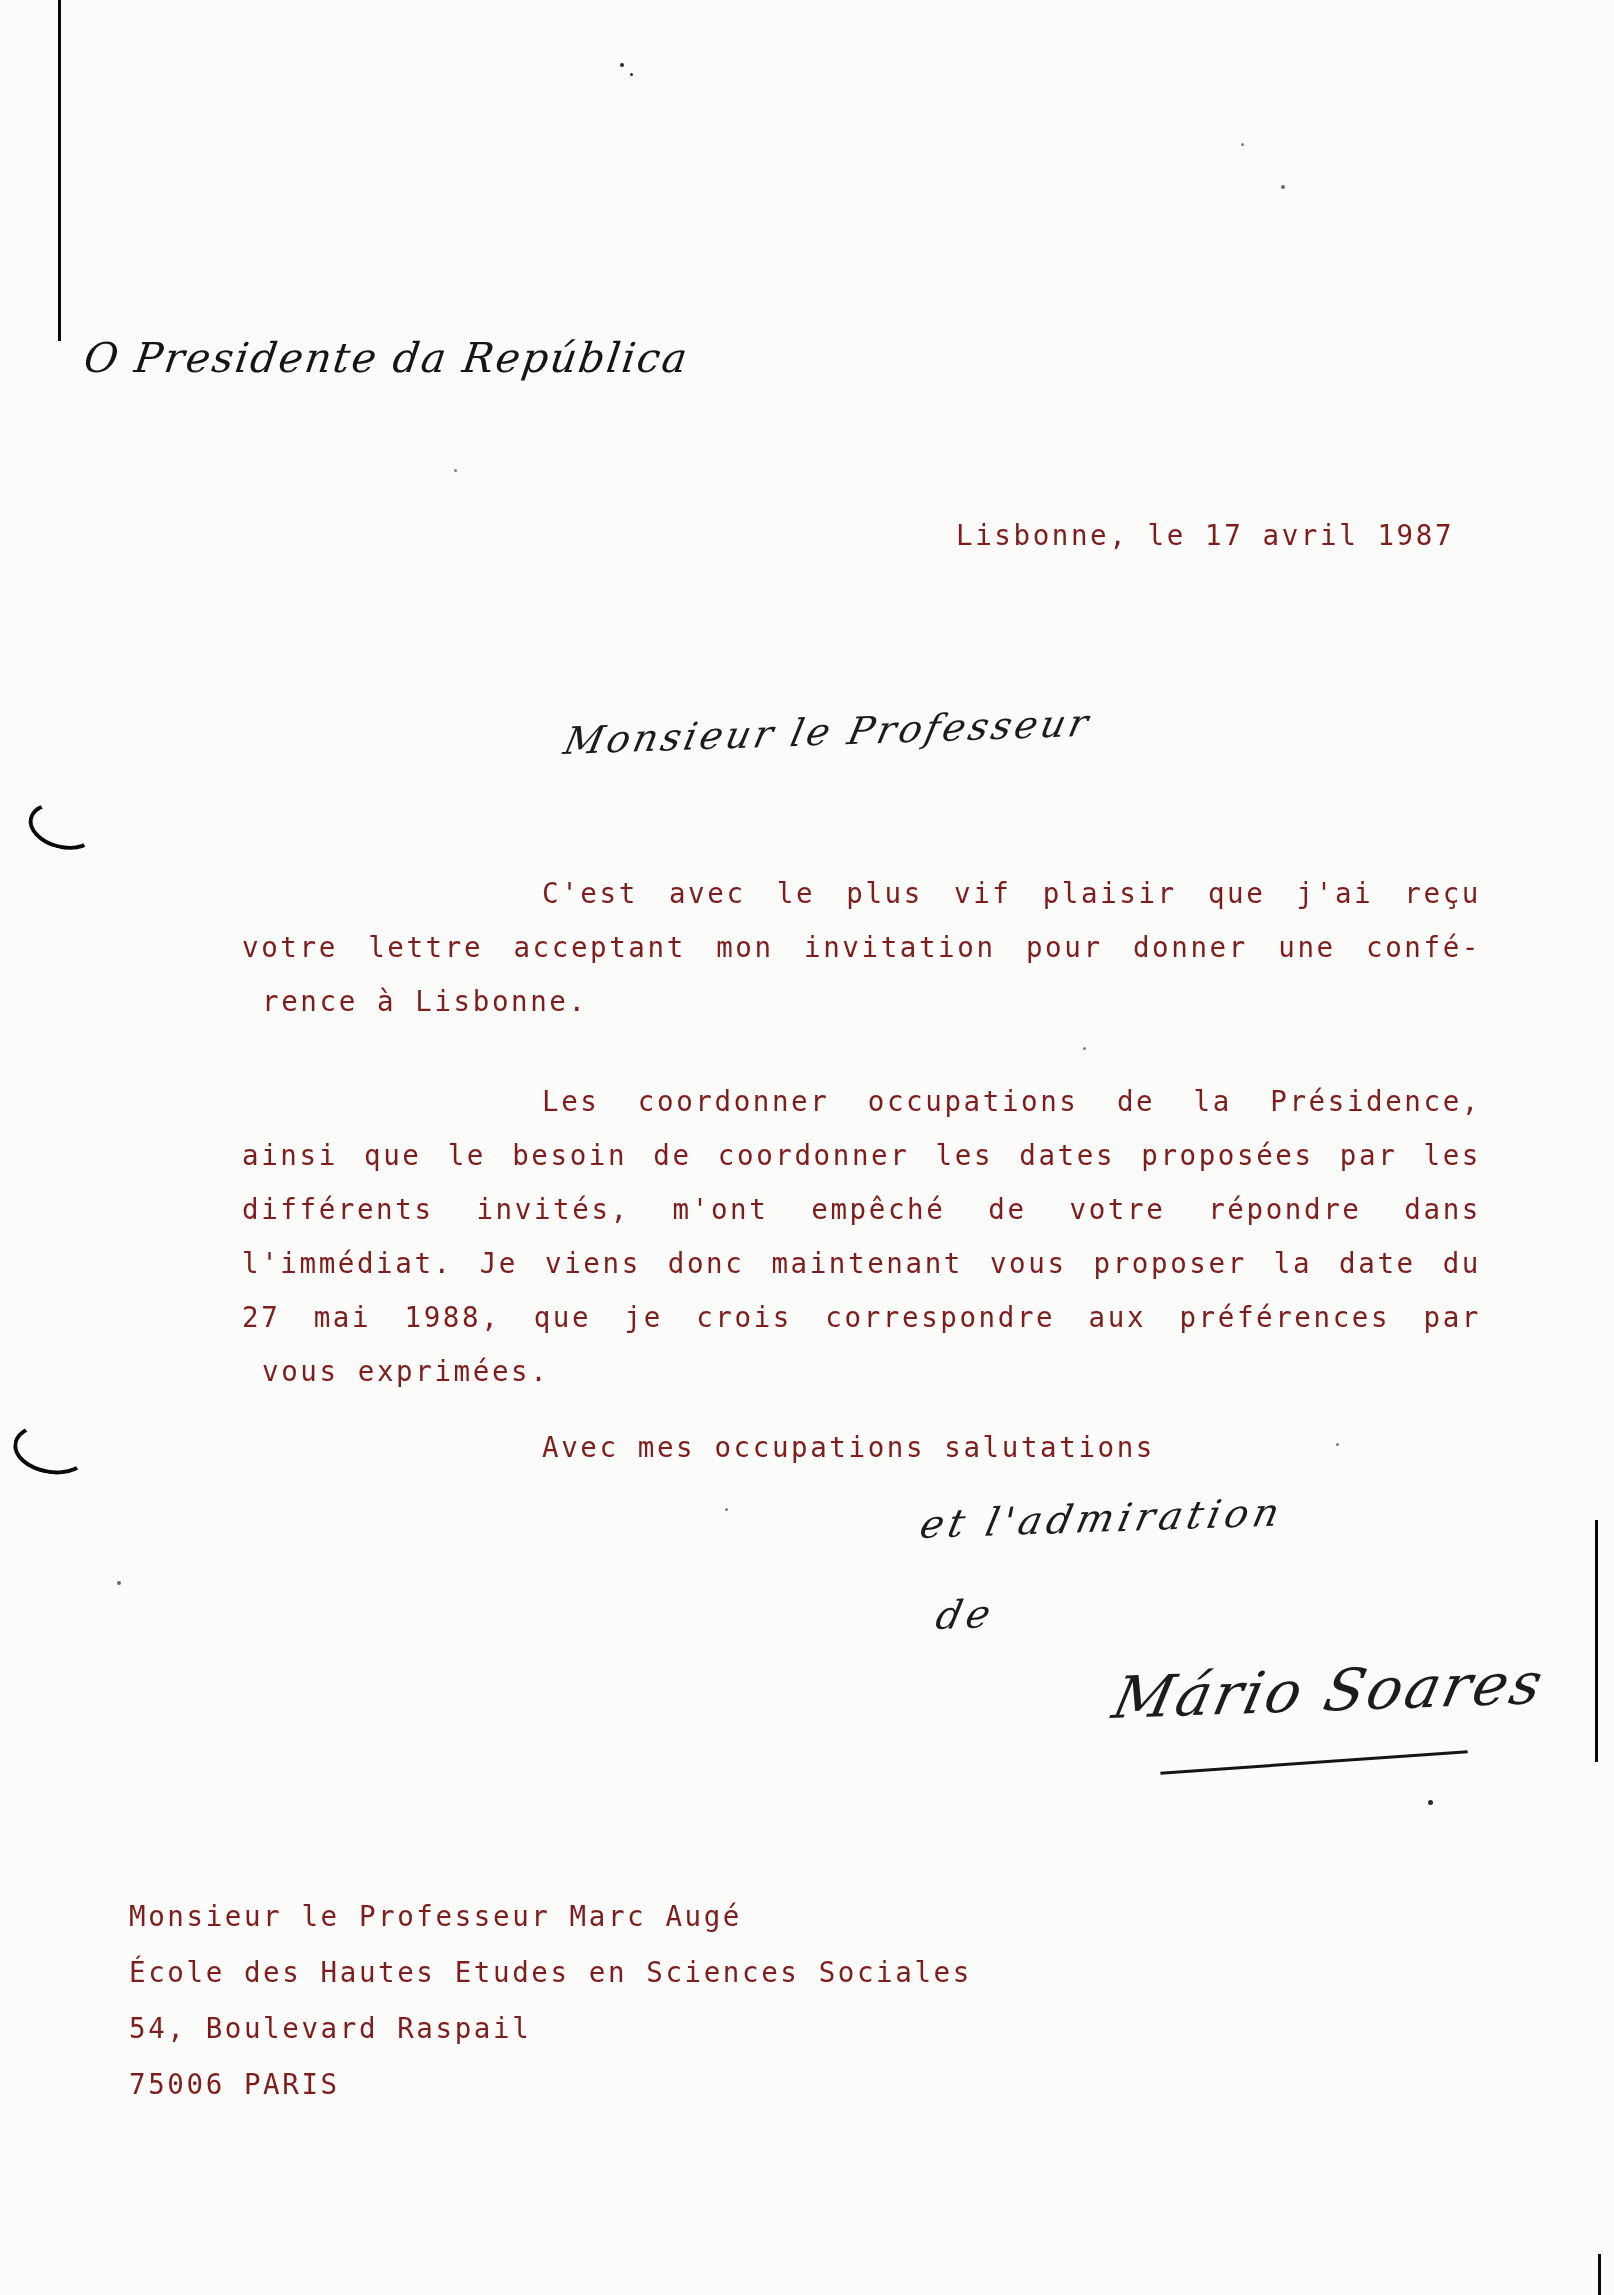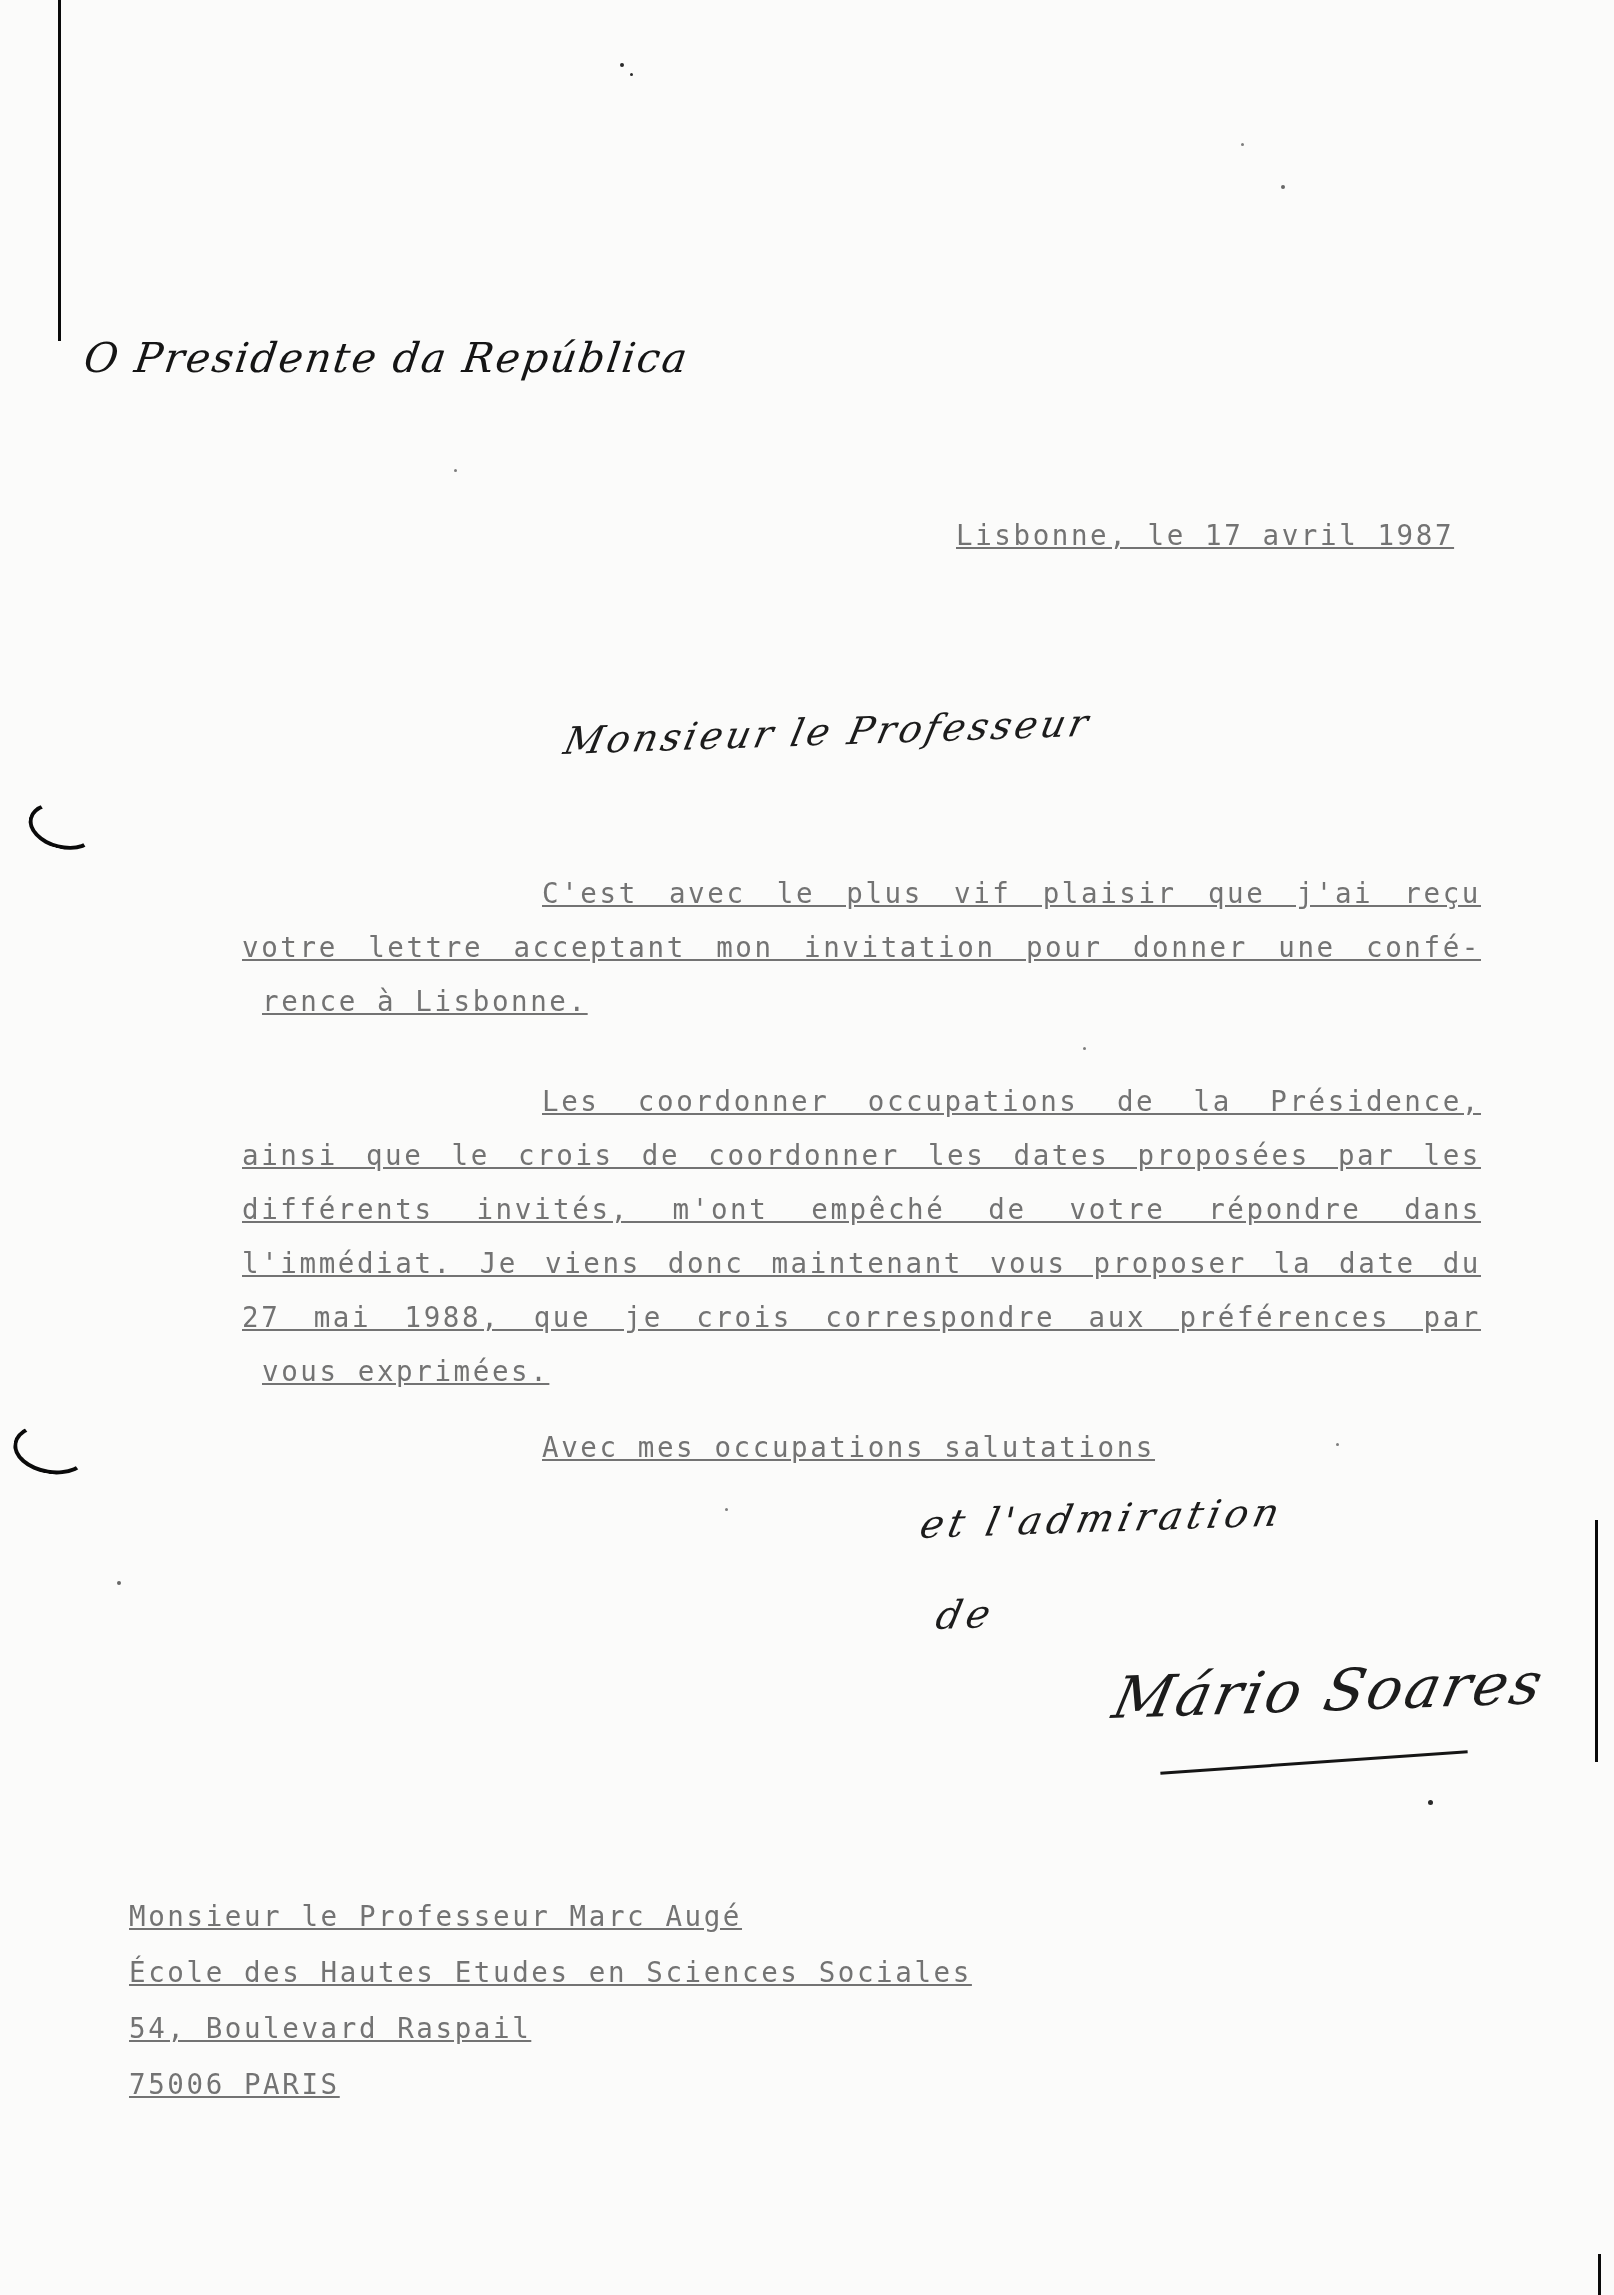--- a/index.html
+++ b/index.html
@@ -9,22 +9,21 @@
     background:#fbfbfa;
     overflow:hidden;
     color:#111;
     font-family:"DejaVu Sans Mono","Liberation Mono",monospace;
   }
   
   .type {
     font-family:"DejaVu Sans Mono","Liberation Mono",monospace;
     font-size:27.5px;
     letter-spacing:2.6px;
-    color:#737373;
-    text-decoration:underline;
+    color:#7f1d1d;
   }
   .block { position:absolute; }
   .para { line-height:54px; }
   .body-line {
     width:1239px;
     text-align:justify;
     text-align-last:justify;
     white-space:normal;
   }
   .indent { padding-left:300px; box-sizing:border-box; }
@@ -100,21 +99,21 @@
   <div class="block hand hand-salutation" style="left:560px; top:719px;">Monsieur le Professeur</div>
 
   <div class="block type para" style="left:242px; top:866px;">
     <div class="body-line indent">C'est avec le plus vif plaisir que j'ai reçu</div>
     <div class="body-line">votre lettre acceptant mon invitation pour donner une confé-</div>
     <div class="body-line endline">rence à Lisbonne.</div>
   </div>
 
   <div class="block type para" style="left:242px; top:1074px;">
     <div class="body-line indent">Les coordonner occupations de la Présidence,</div>
-    <div class="body-line">ainsi que le crois de coordonner les dates proposées par les</div>
+    <div class="body-line">ainsi que le besoin de coordonner les dates proposées par les</div>
     <div class="body-line">différents invités, m'ont empêché de votre répondre dans</div>
     <div class="body-line">l'immédiat. Je viens donc maintenant vous proposer la date du</div>
     <div class="body-line">27 mai 1988, que je crois correspondre aux préférences par</div>
     <div class="body-line endline">vous exprimées.</div>
   </div>
 
   <div class="block type" style="left:542px; top:1431px;">Avec mes occupations salutations</div>
 
   <div class="block hand hand-post" style="left:916px; top:1502px;">et l'admiration</div>
   <div class="block hand hand-post" style="left:932px; top:1593px;">de</div>

